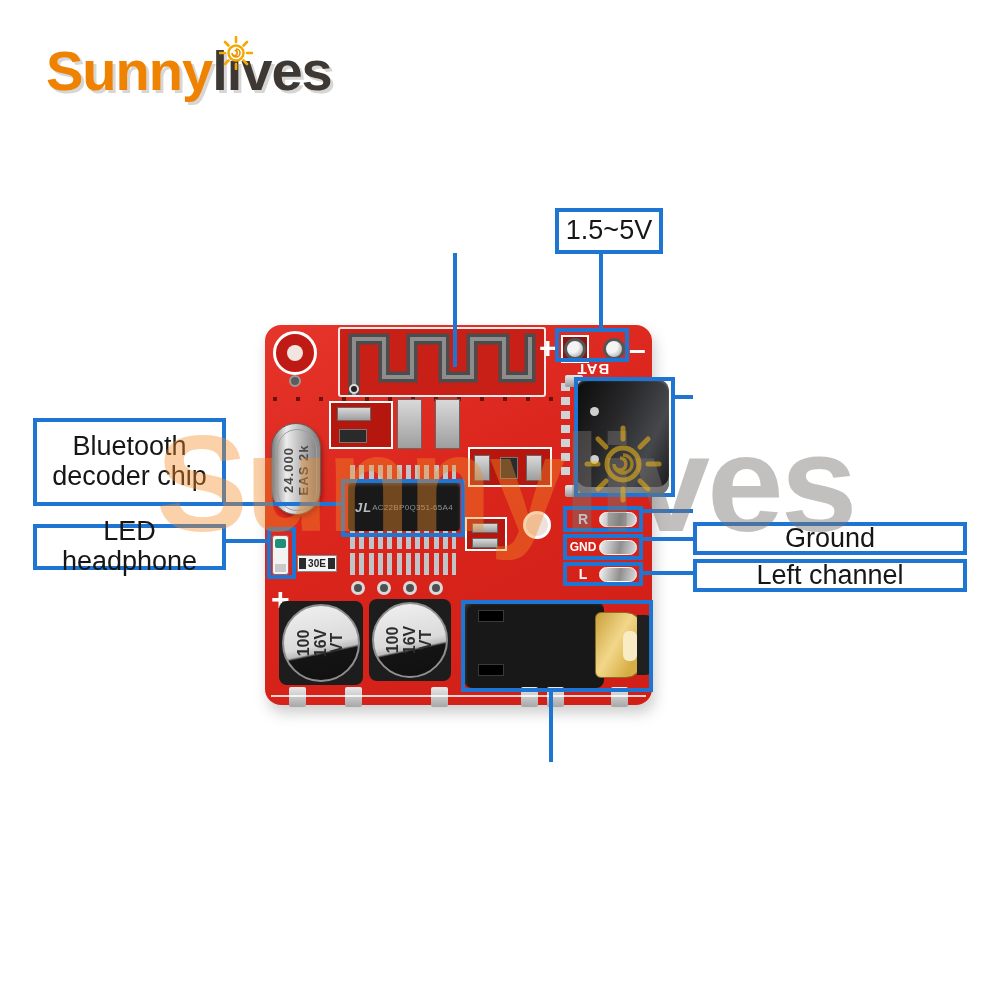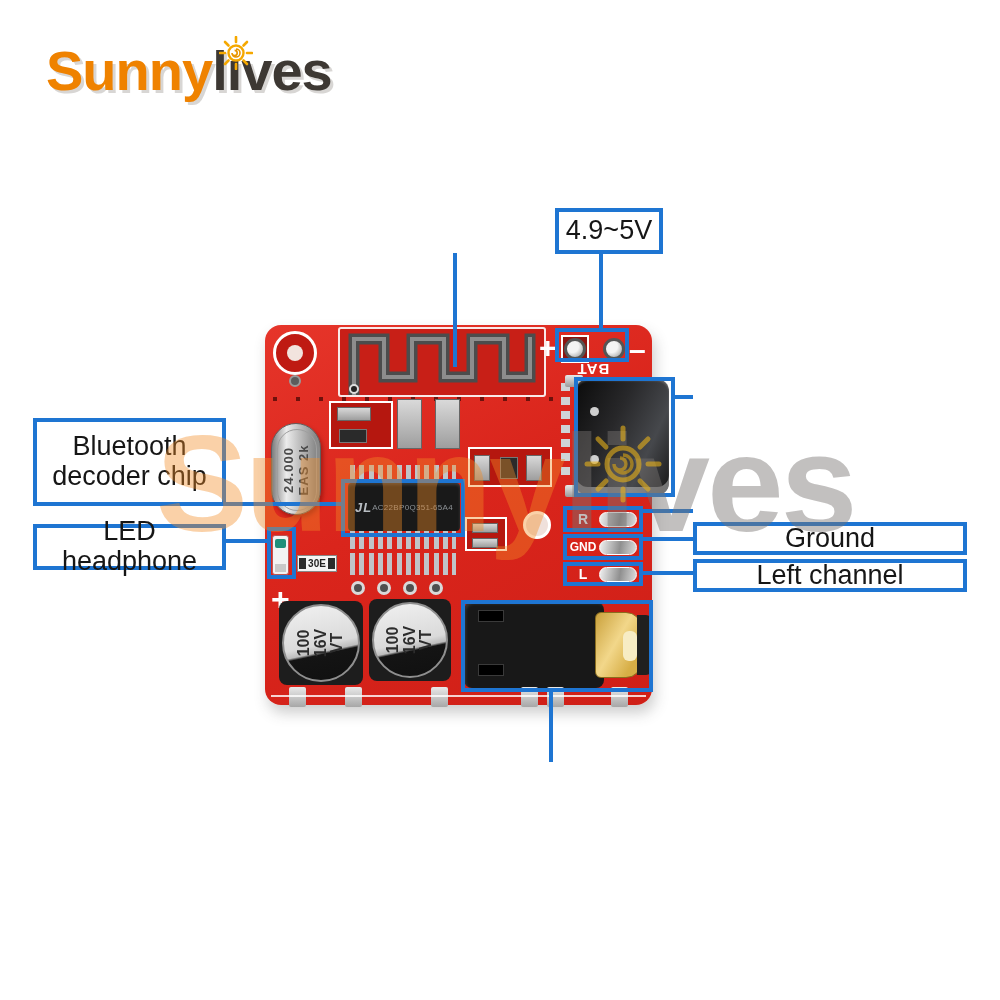--- a/index.html
+++ b/index.html
@@ -297,21 +297,21 @@
   <div class="cline" style="left:453px; top:253px; width:4px; height:114px;"></div>
   <div class="cline" style="left:599px; top:253px; width:4px; height:77px;"></div>
   <div class="cline" style="left:674px; top:395px; width:19px; height:4px;"></div>
   <div class="cline" style="left:641px; top:509px; width:52px; height:4px;"></div>
   <div class="cline" style="left:641px; top:537px; width:52px; height:4px;"></div>
   <div class="cline" style="left:641px; top:571px; width:52px; height:4px;"></div>
   <div class="cline" style="left:226px; top:502px; width:116px; height:4px;"></div>
   <div class="cline" style="left:226px; top:539px; width:42px; height:4px;"></div>
   <div class="cline" style="left:549px; top:691px; width:4px; height:71px;"></div>
 
-  <div class="callout" style="left:555px; top:208px; width:108px; height:46px;">4.9~5V</div>
+  <div class="callout" style="left:555px; top:208px; width:108px; height:46px;">1.5~5V</div>
   <div class="callout" style="left:693px; top:522px; width:274px; height:33px;">Ground</div>
   <div class="callout" style="left:693px; top:559px; width:274px; height:33px;">Left channel</div>
   <div class="callout" style="left:33px; top:418px; width:193px; height:88px; padding:8px 14px;">Bluetooth decoder chip</div>
   <div class="callout" style="left:33px; top:524px; width:193px; height:46px;">LED headphone</div>
 
   <div class="watermark">
     <span class="w1">Sunny</span><span class="w2">lives</span>
   </div>
   <svg class="wm-sun" width="80" height="80" viewBox="0 0 80 80">
     <g stroke="#e8b21a" stroke-width="5" stroke-linecap="round">

